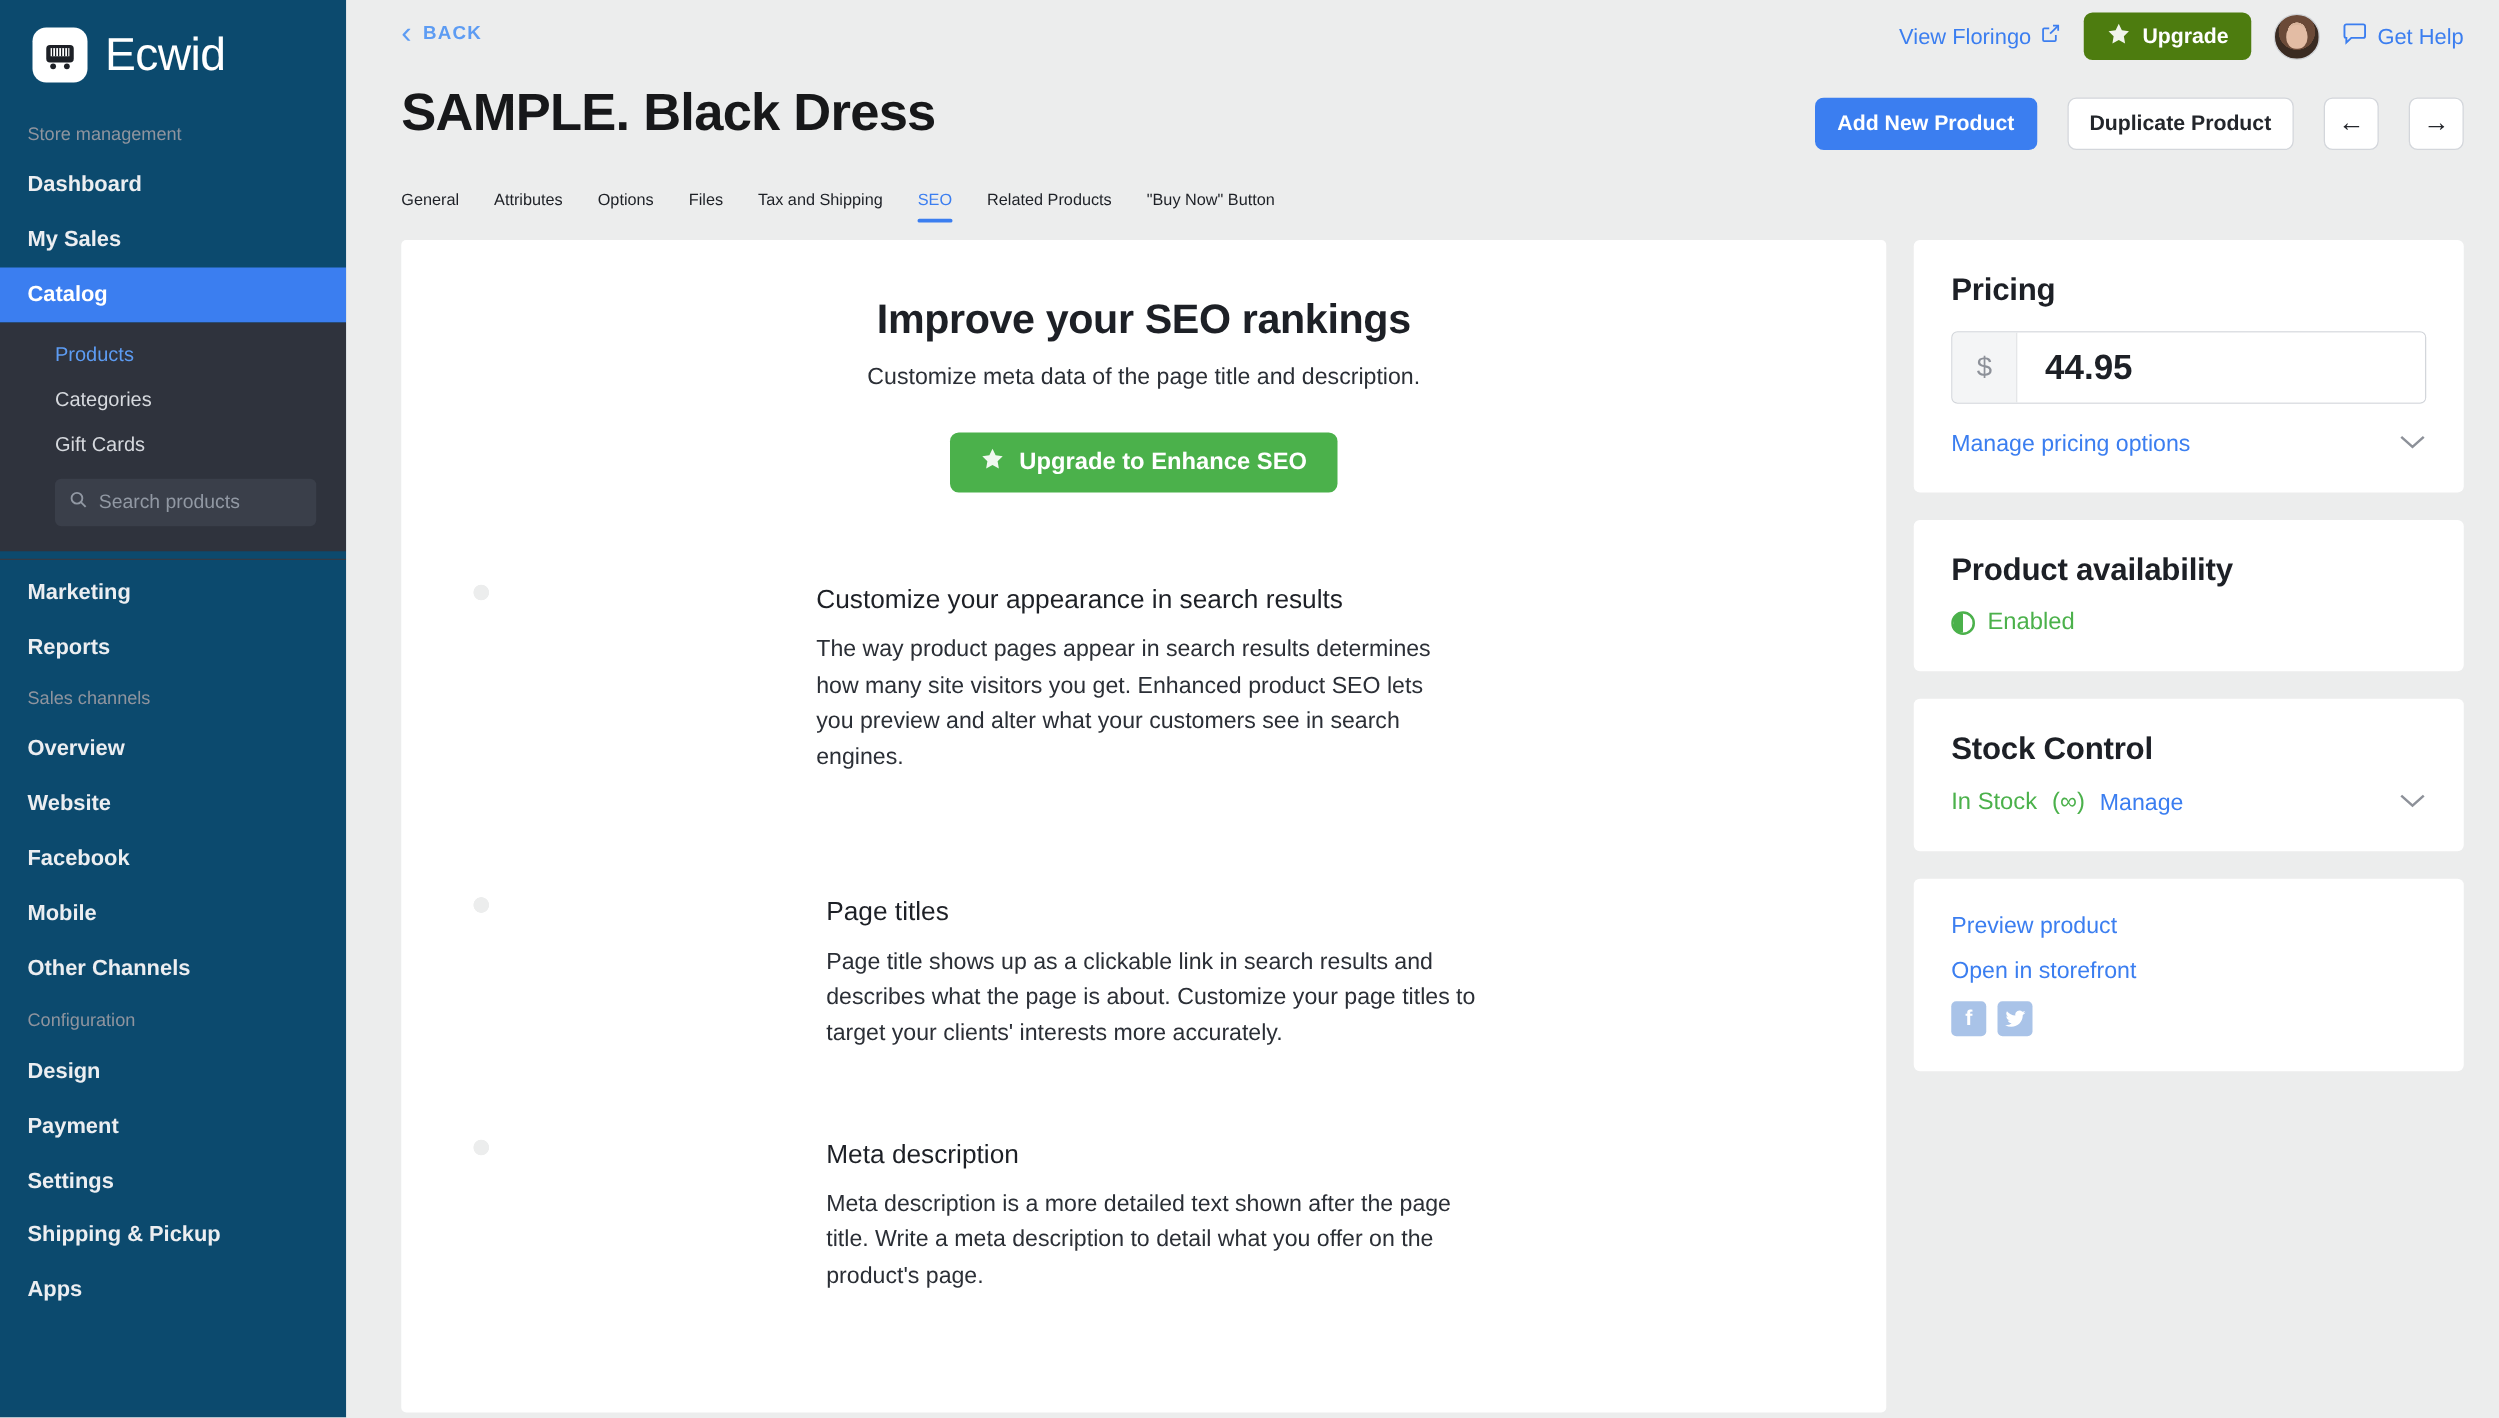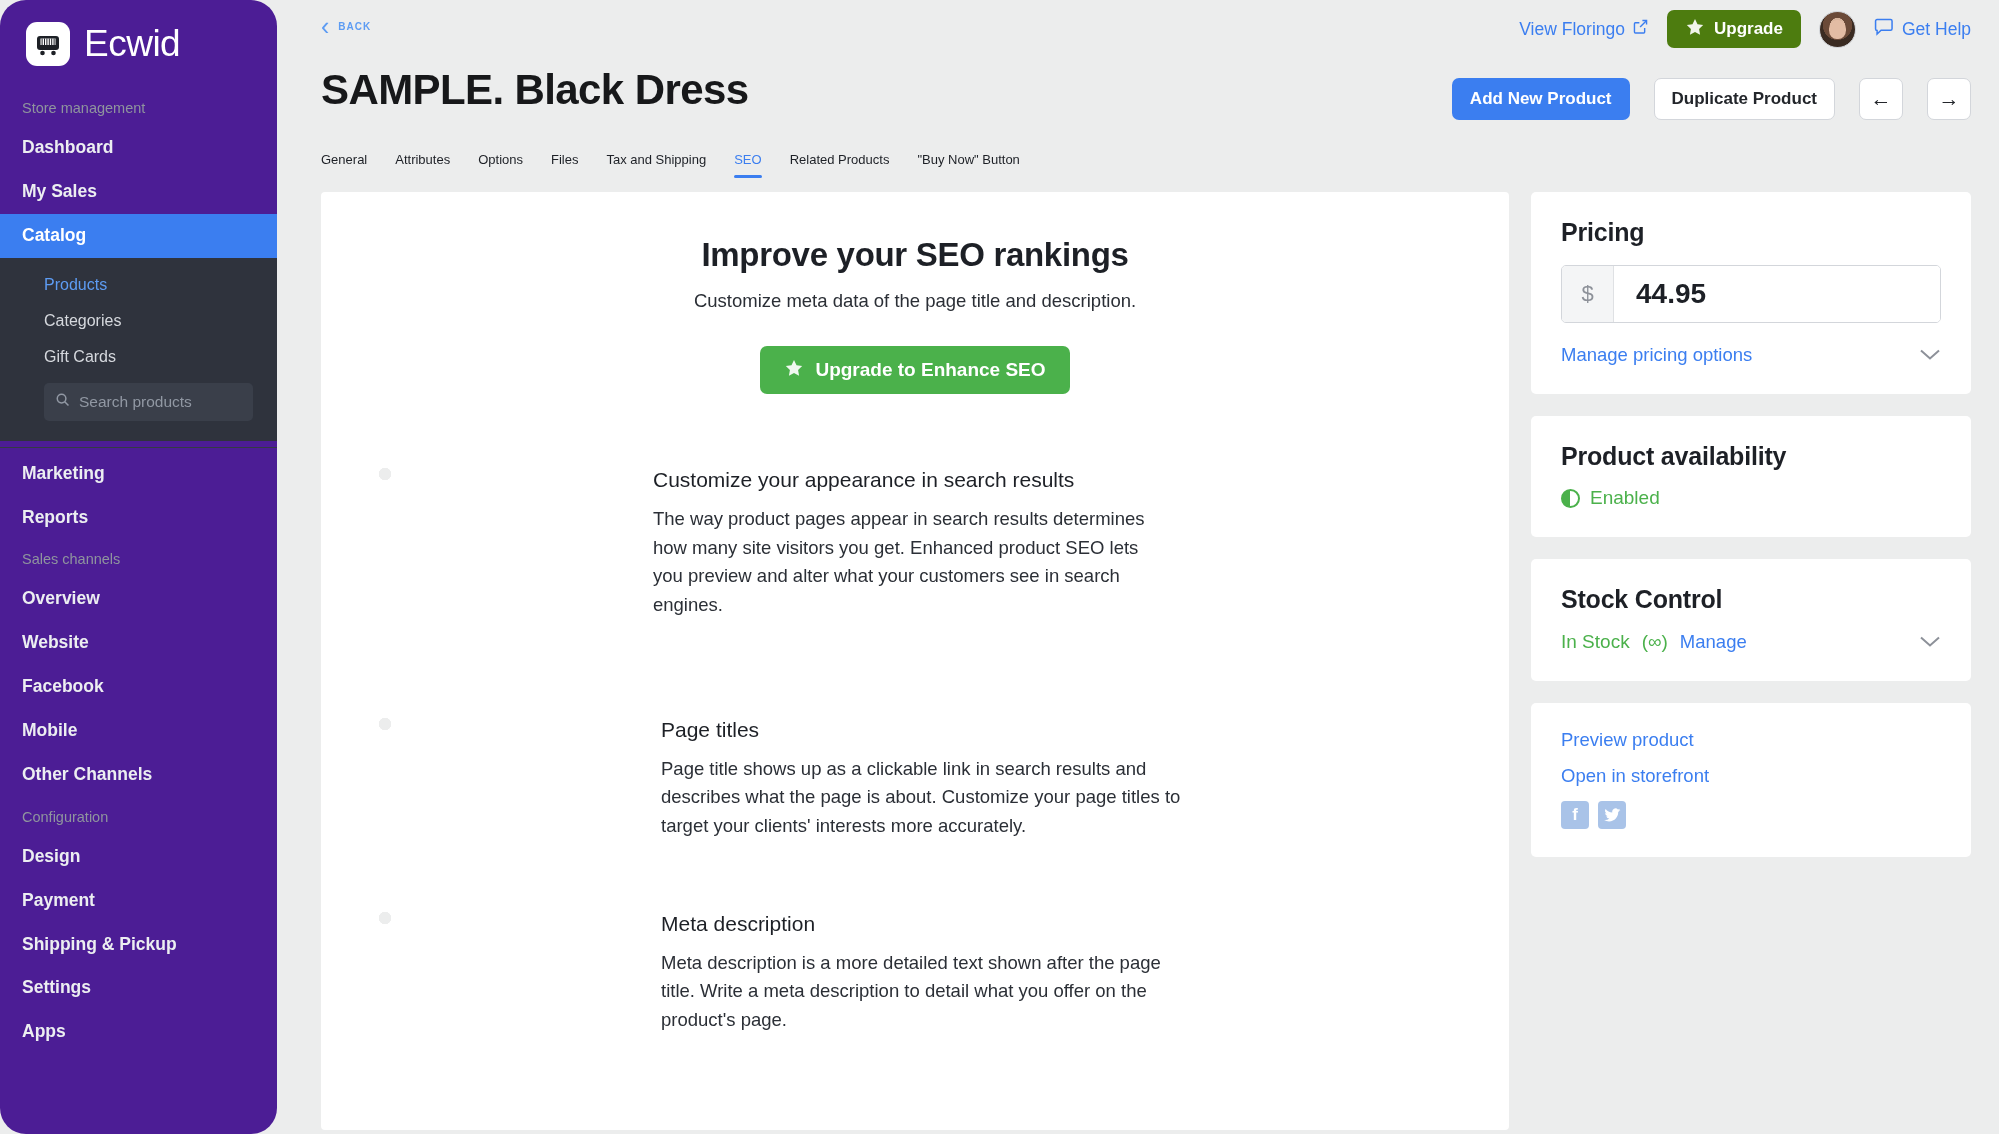--- a/index.html
+++ b/index.html
@@ -7,25 +7,24 @@
     width: 1999px; height: 1134px;
     font-family: "Liberation Sans", sans-serif;
     background: #eceded;
     overflow: hidden;
   }
   .app { display: flex; width: 1999px; height: 1134px; }
 
   
   .sidebar {
     width: 277px; flex: 0 0 277px;
-    background: #4c1d95;
+    background: #0c4a6e;
     color: #fff;
     position: relative;
     overflow: hidden;
-    border-radius: 26px;
   }
   .brand { display: flex; align-items: center; gap: 14px; padding: 22px 0 22px 26px; }
   .brand-logo {
     width: 44px; height: 44px; border-radius: 11px; background: #fff;
     display: flex; align-items: center; justify-content: center;
   }
   .brand-logo svg { display: block; }
   .brand-name { font-size: 37px; font-weight: 400; letter-spacing: -0.5px; color: #fff; }
 
   .side-group-label {
@@ -54,21 +53,21 @@
   .main { flex: 1; position: relative; background: #eceded; overflow: hidden; }
 
   .topbar {
     display: flex; align-items: flex-start; justify-content: space-between;
     padding: 14px 28px 0 44px; height: 52px;
   }
   .back-link {
     display: flex; align-items: center; gap: 9px; cursor: pointer;
   }
   .back-chevron { color: #5d9cf3; font-size: 25px; line-height: 1; font-weight: 400; }
-  .back-text { color: #5d9cf3; font-size: 10px; font-weight: 700; letter-spacing: 1px; }
+  .back-text { color: #5d9cf3; font-size: 15px; font-weight: 700; letter-spacing: 1px; }
 
   .top-right { display: flex; align-items: center; gap: 18px; margin-top: -4px; }
   .view-store { color: #3b7ef0; font-size: 17.5px; display: flex; align-items: center; gap: 7px; cursor: pointer; }
   .btn-upgrade {
     background: #4d7c0f; color: #fff; border-radius: 7px; height: 38px;
     display: flex; align-items: center; gap: 9px; padding: 0 18px;
     font-size: 17px; font-weight: 700; cursor: pointer; border: none;
   }
   .avatar {
     width: 37px; height: 37px; border-radius: 50%;
@@ -253,22 +252,22 @@
     <div class="side-group-label">Sales channels</div>
     <div class="side-item">Overview</div>
     <div class="side-item">Website</div>
     <div class="side-item">Facebook</div>
     <div class="side-item">Mobile</div>
     <div class="side-item">Other Channels</div>
 
     <div class="side-group-label">Configuration</div>
     <div class="side-item">Design</div>
     <div class="side-item">Payment</div>
+    <div class="side-item">Settings</div>
     <div class="side-item">Shipping &amp; Pickup</div>
-    <div class="side-item">Settings</div>
     <div class="side-item">Apps</div>
   </aside>
 
   <section class="main">
 
     <div class="topbar">
       <div class="back-link">
         <span class="back-chevron">‹</span>
         <span class="back-text">BACK</span>
       </div>

